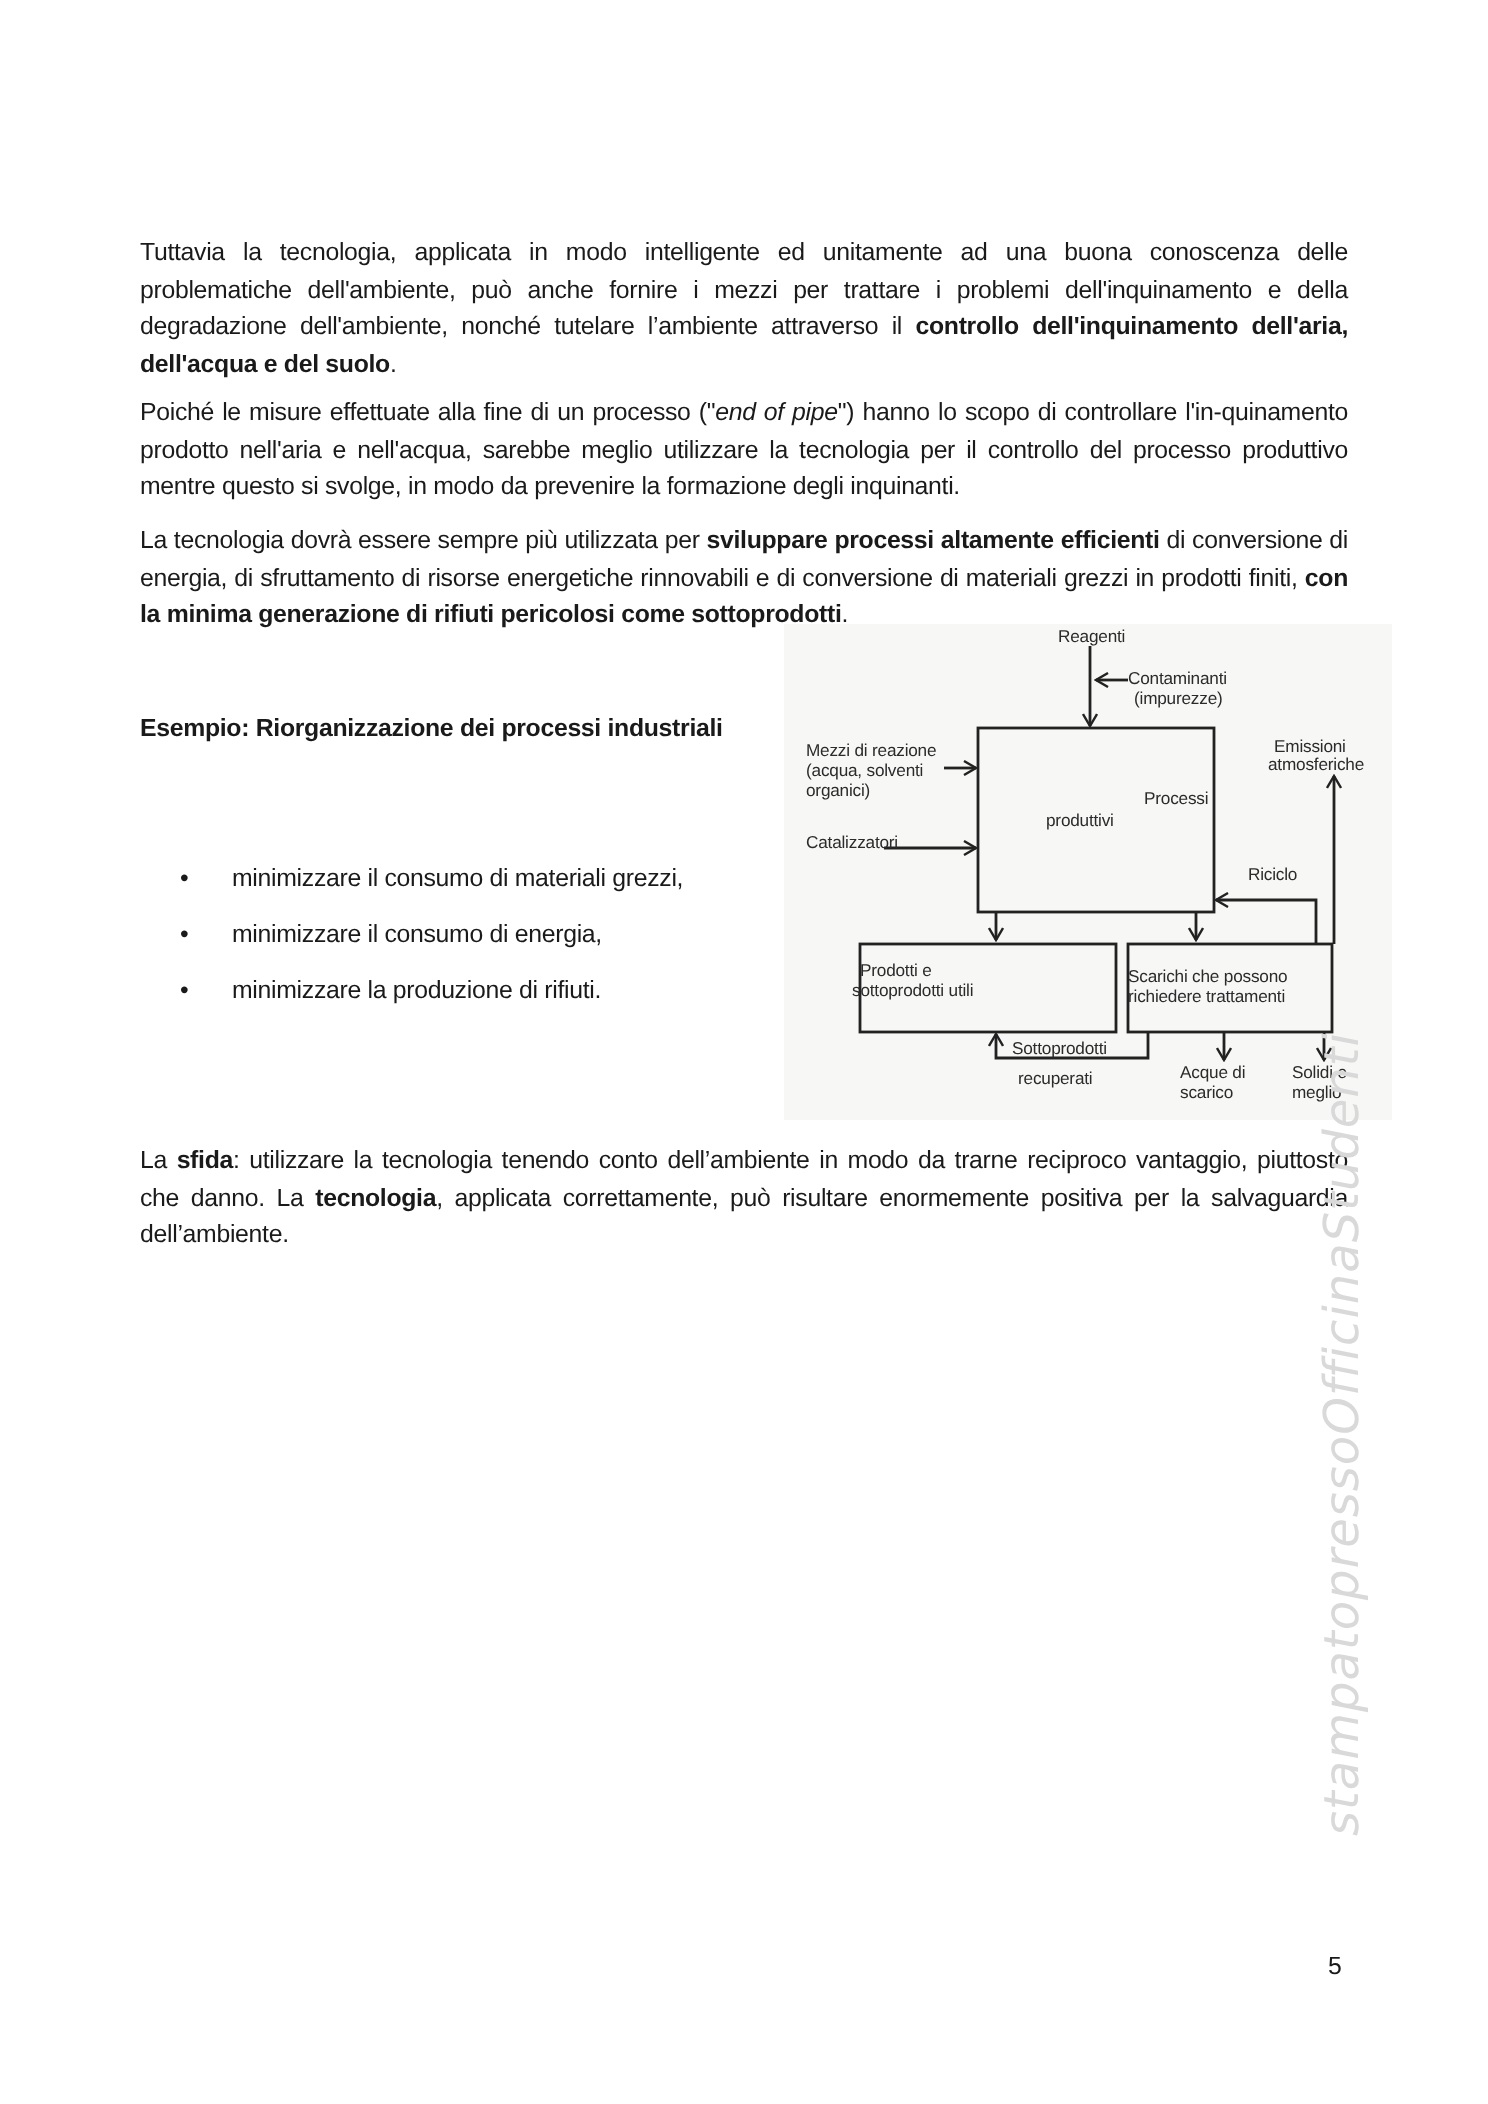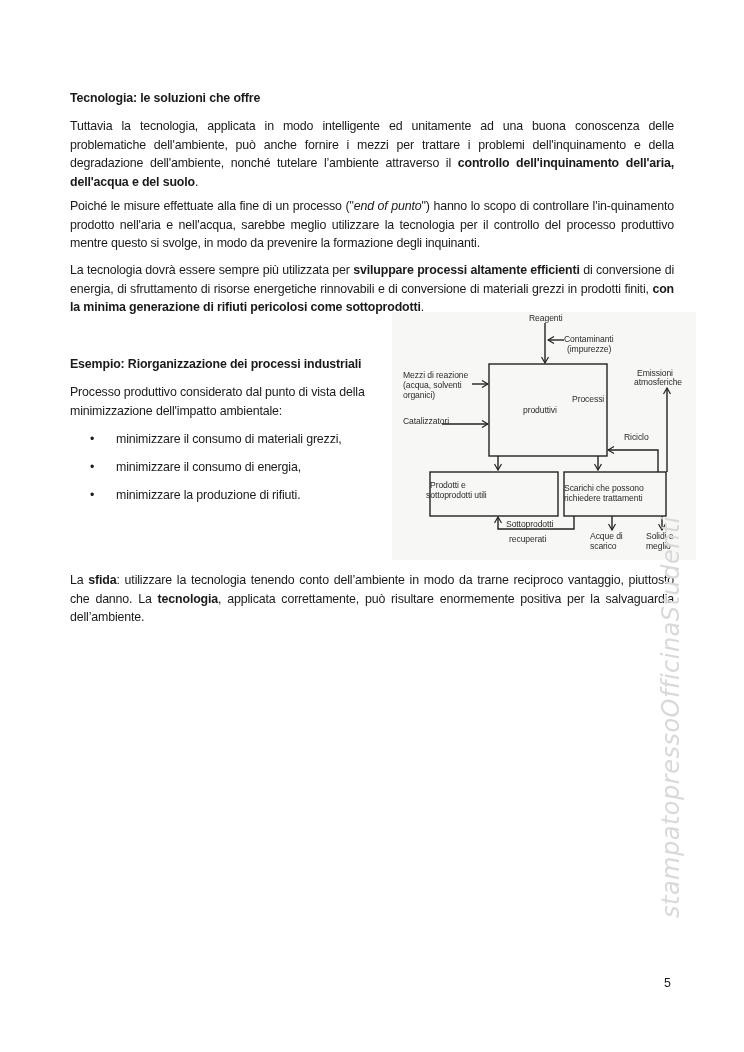--- a/index.html
+++ b/index.html
@@ -28,31 +28,29 @@
     font-family: "DejaVu Sans", sans-serif; font-style: italic;
     font-size: 24px; color: #d9d9d9; white-space: nowrap; letter-spacing: 0.5px;
   }
   .page-number { position: absolute; left: 664px; top: 974px; font-size: 12.4px; }
 </style>
 </head>
 <body>
 
 <div class="page">
 
-  <div class="h text" style="top:89px;">Tecnologia: le soluzioni che offre</div>
 
   <p class="p text" style="top:117px;"><span>Tuttavia la tecnologia, applicata in modo intelligente ed unitamente ad una buona conoscenza delle problematiche dell'ambiente, può anche fornire i mezzi per trattare i problemi dell'inquinamento e della degradazione dell'ambiente, nonché tutelare l’ambiente attraverso il </span><b>controllo dell'inquinamento dell'aria, dell'acqua e del suolo</b><span>.</span></p>
 
-  <p class="p text" style="top:197px;"><span>Poiché le misure effettuate alla fine di un processo ("</span><i>end of punto</i><span>") hanno lo scopo di controllare l'in-quinamento prodotto nell'aria e nell'acqua, sarebbe meglio utilizzare la tecnologia per il controllo del processo produttivo mentre questo si svolge, in modo da prevenire la formazione degli inquinanti.</span></p>
+  <p class="p text" style="top:197px;"><span>Poiché le misure effettuate alla fine di un processo ("</span><i>end of pipe</i><span>") hanno lo scopo di controllare l'in-quinamento prodotto nell'aria e nell'acqua, sarebbe meglio utilizzare la tecnologia per il controllo del processo produttivo mentre questo si svolge, in modo da prevenire la formazione degli inquinanti.</span></p>
 
   <p class="p text" style="top:261px;"><span>La tecnologia dovrà essere sempre più utilizzata per </span><b>sviluppare processi altamente efficienti</b><span> di conversione di energia, di sfruttamento di risorse energetiche rinnovabili e di conversione di materiali grezzi in prodotti finiti, </span><b>con la minima generazione di rifiuti pericolosi come sottoprodotti</b><span>.</span></p>
 
   <div class="h text" style="top:355px;">Esempio: Riorganizzazione dei processi industriali</div>
 
-  <p class="example-p text" style="top:383px;">Processo produttivo considerato dal punto di vista della minimizzazione dell'impatto ambientale:</p>
 
   <ul class="bullets text" style="top:430px;">
     <li><span class="dot">•</span><span>minimizzare il consumo di materiali grezzi,</span></li>
     <li><span class="dot">•</span><span>minimizzare il consumo di energia,</span></li>
     <li><span class="dot">•</span><span>minimizzare la produzione di rifiuti.</span></li>
   </ul>
 
   <div class="diagram">
     <svg width="304" height="248" viewBox="0 0 304 248">
       <defs>

